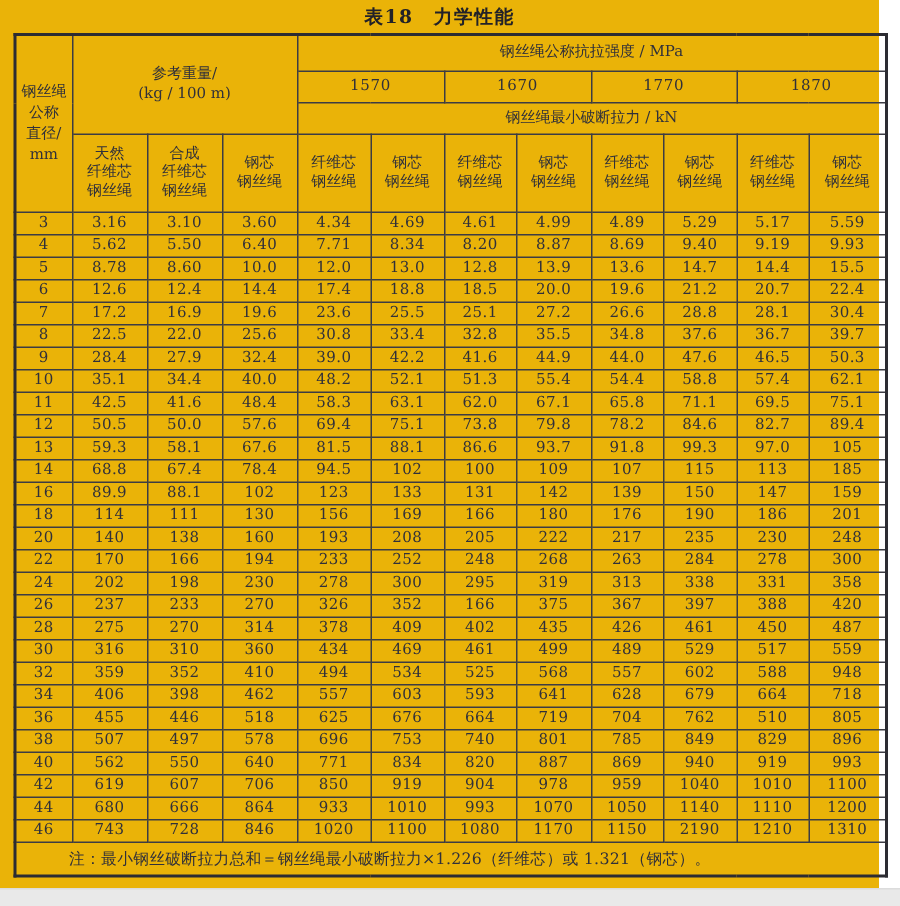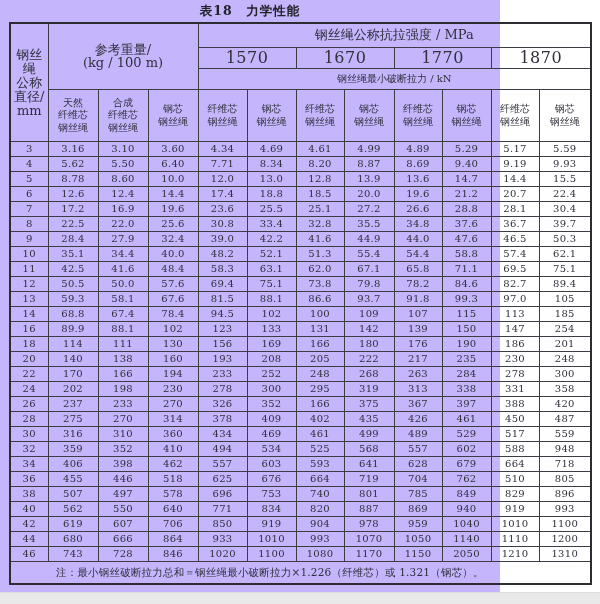--- a/index.html
+++ b/index.html
@@ -4,49 +4,49 @@
 <style>
   html,body{margin:0;padding:0;}
   body{
     width:600px;height:604px;
     background:#ffffff;
     font-family:"DejaVu Serif","Liberation Serif",serif;
     color:#30303a;
     position:relative;
     overflow:hidden;
   }
-  .page{position:relative;width:500px;height:604px;background:#c4b5fd;}
+  .page{position:relative;width:586px;height:604px;background:#eab308;}
   .doc-title{
     position:absolute;top:3px;left:0;width:100%;
     text-align:center;font-size:12.5px;font-weight:bold;
     letter-spacing:1px;color:#222228;
   }
   table.main{
     position:absolute;top:22px;left:9px;
     border-collapse:collapse;table-layout:fixed;
     width:581px;
     border:2px solid #2c2c32;
   }
   table.main th, table.main td{
     border:1px solid #3c3c44;
     text-align:center;vertical-align:middle;
     padding:0;font-weight:normal;color:#30303a;
   }
   thead th{font-size:10px;line-height:12.5px;white-space:pre-line;}
-  tr.h-strength th{height:23px;font-size:13px;}
-  tr.h-grades th{height:20px;font-size:16px;letter-spacing:0.5px;}
+  tr.h-strength th{height:23px;font-size:10px;}
+  tr.h-grades th{height:20px;font-size:10px;letter-spacing:0.5px;}
   tr.h-breaking th{height:20px;font-size:10px;margin-top:12px;}
   tr.h-subcols th{height:51px;font-size:10px;}
   th.diam-head{font-size:10px;line-height:14px;}
   tbody td{
     height:14px;line-height:14px;font-size:10px;
     letter-spacing:0.3px;
   }
   tfoot td.note-cell{
-    height:21px;text-align:left;padding-left:45px;
+    height:21px;text-align:left;padding-left:35px;
     font-size:10.5px;letter-spacing:0.2px;
   }
   .scan-band{
     position:absolute;left:0;top:592px;width:600px;height:12px;
     background:#e9e9e9;border-top:1px solid #dcdcdc;
   }
 </style>
 </head>
 <body>
 
@@ -289,21 +289,21 @@
           <td>89.9</td>
           <td>88.1</td>
           <td>102</td>
           <td>123</td>
           <td>133</td>
           <td>131</td>
           <td>142</td>
           <td>139</td>
           <td>150</td>
           <td>147</td>
-          <td>254</td>
+          <td>159</td>
         </tr>
         <tr>
           <td>18</td>
           <td>114</td>
           <td>111</td>
           <td>130</td>
           <td>156</td>
           <td>169</td>
           <td>166</td>
           <td>180</td>
@@ -497,21 +497,21 @@
         <tr>
           <td>46</td>
           <td>743</td>
           <td>728</td>
           <td>846</td>
           <td>1020</td>
           <td>1100</td>
           <td>1080</td>
           <td>1170</td>
           <td>1150</td>
-          <td>2050</td>
+          <td>2190</td>
           <td>1210</td>
           <td>1310</td>
         </tr>
       </tbody>
     <tfoot>
       <tr>
         <td colspan="12" class="note-cell">注：最小钢丝破断拉力总和＝钢丝绳最小破断拉力×1.226（纤维芯）或 1.321（钢芯）。</td>
       </tr>
     </tfoot>
   </table>

